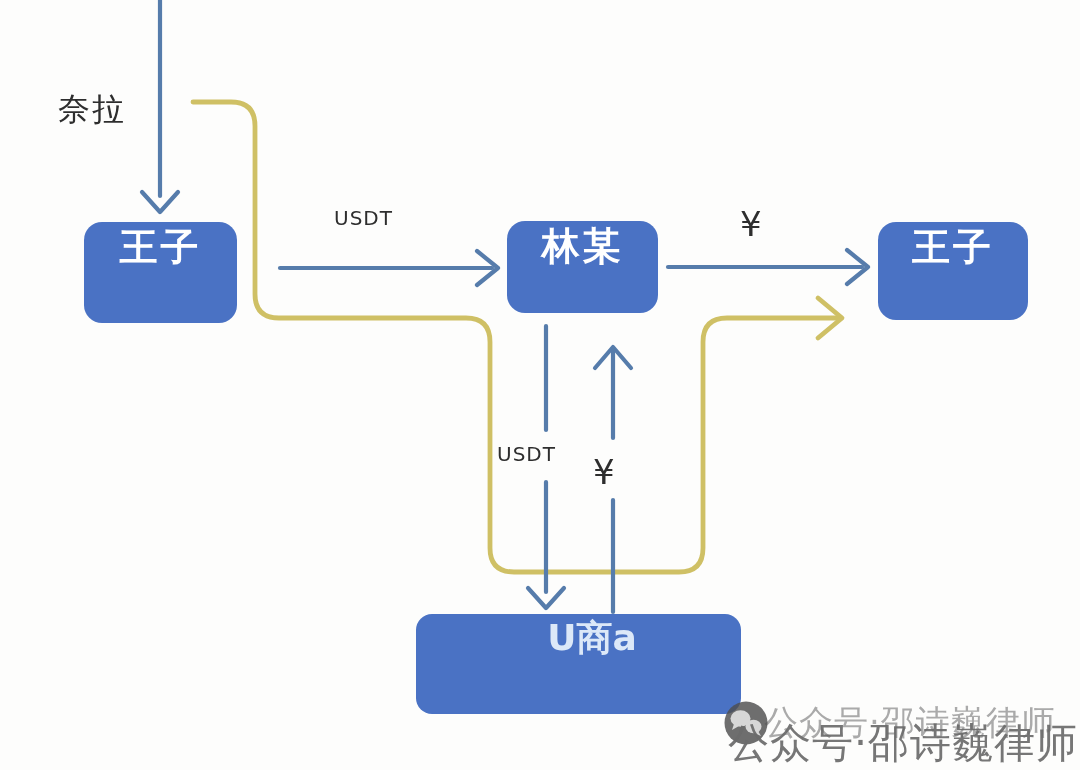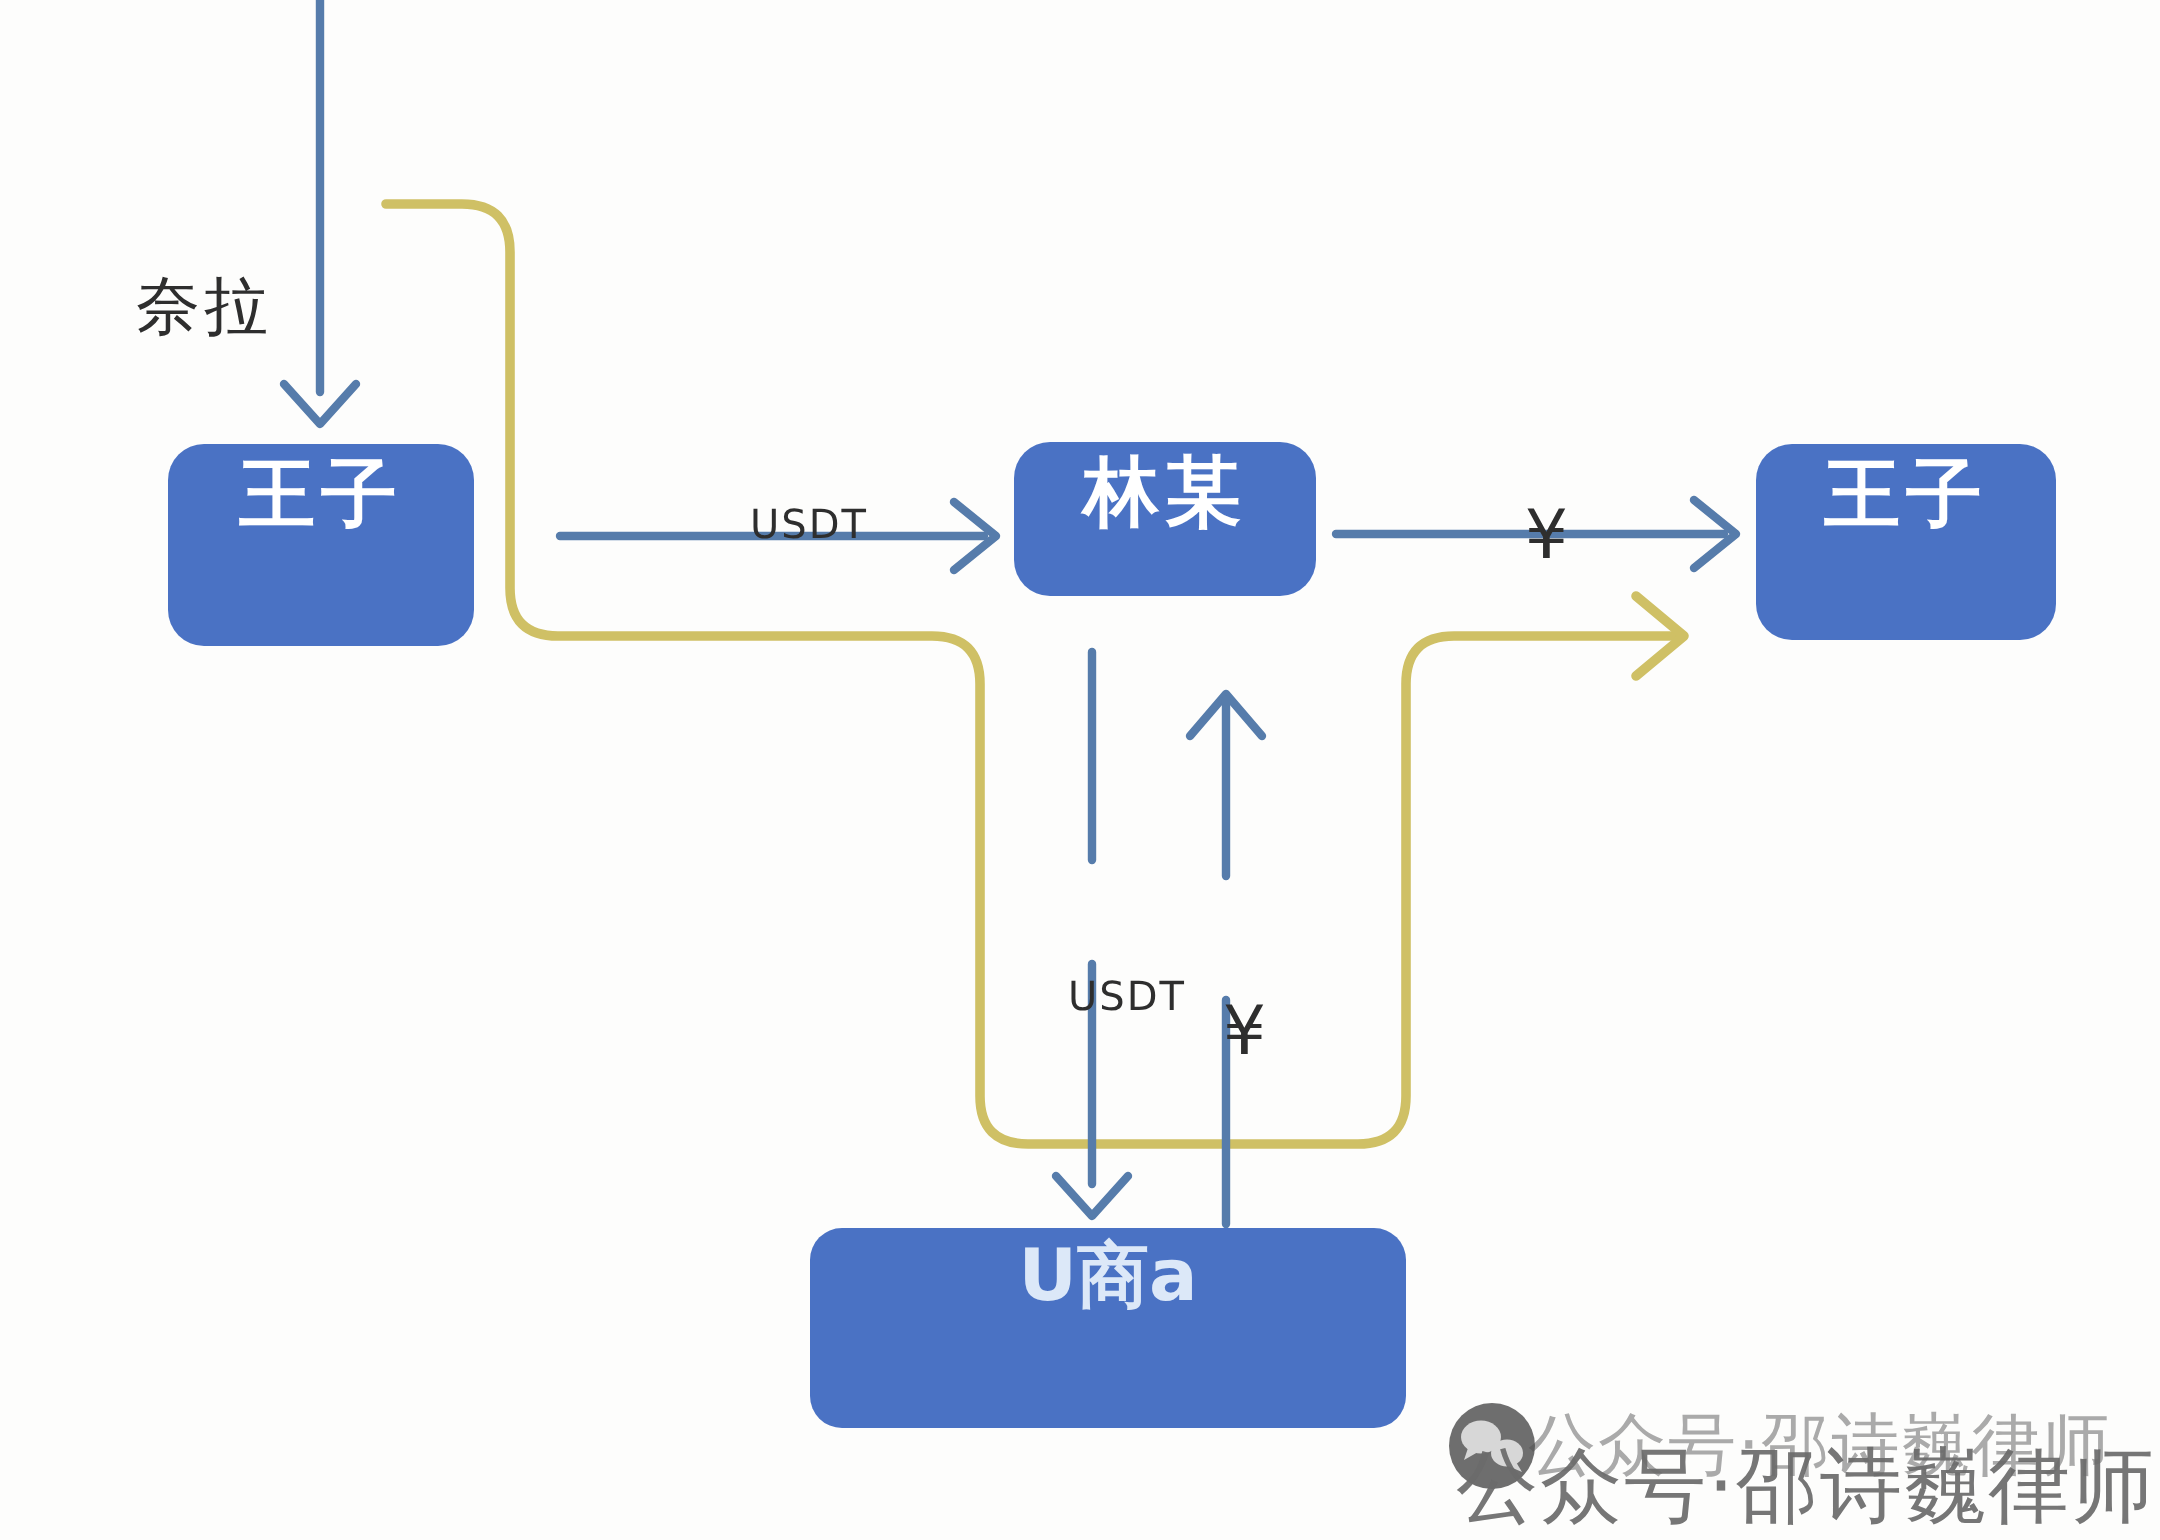--- a/index.html
+++ b/index.html
@@ -15,21 +15,21 @@
   .node{
     position:absolute;display:flex;align-items:flex-start;justify-content:center;
     background:var(--box-blue);border-radius:18px;
   }
   .node-label{
     color:var(--box-text);font-weight:bold;font-size:38px;letter-spacing:3px;
   }
   .u-node{gap:34px;border-radius:16px;}
   .u-label{color:var(--u-box-text);font-weight:bold;font-size:36px;}
   .edge-label{
-    position:absolute;color:var(--label-text);text-align:right;white-space:nowrap;margin-top:44px;
+    position:absolute;color:var(--label-text);text-align:left;white-space:nowrap;
   }
   .lbl-usdt{font-size:20px;letter-spacing:1px;}
   .lbl-yuan{font-size:34px;}
   .lbl-source{font-size:32px;letter-spacing:2px;}
   .wm-text{position:absolute;white-space:nowrap;letter-spacing:1px;}
   .wm-light{left:764px;top:700px;font-size:34px;color:var(--watermark-light);opacity:.85;}
   .wm-dark{left:728px;top:716px;font-size:41px;color:var(--watermark-dark);opacity:.92;}
   .wm-icon{position:absolute;left:723px;top:699px;}
 </style>
 </head>
@@ -76,29 +76,29 @@
 
   <div class="edge-label lbl-usdt" style="left:334px;top:206px;width:100px;">USDT</div>
   <div class="edge-label lbl-yuan" style="left:740px;top:204px;width:44px;">¥</div>
   <div class="edge-label lbl-usdt" style="left:497px;top:442px;width:96px;">USDT</div>
   <div class="edge-label lbl-yuan" style="left:593px;top:452px;width:40px;">¥</div>
 
   <div class="node" style="left:84px;top:222px;width:153px;height:101px;">
     <span class="node-label">王子</span>
   </div>
 
-  <div class="node" style="left:507px;top:221px;width:151px;height:77px;">
+  <div class="node" style="left:507px;top:221px;width:151px;height:92px;">
     <span class="node-label">林某</span>
   </div>
 
   <div class="node" style="left:878px;top:222px;width:150px;height:98px;">
     <span class="node-label">王子</span>
   </div>
 
-  <div class="node u-node" style="left:405px;top:614px;width:298px;height:100px;">
+  <div class="node u-node" style="left:416px;top:614px;width:298px;height:100px;padding-left:27px;">
     <span class="u-label">U商a</span>
   </div>
 
   <div class="wm-text wm-light">公众号·邵诗巍律师</div>
   <svg class="wm-icon" width="48" height="50" viewBox="0 0 48 50" aria-hidden="true">
     <circle cx="23" cy="24" r="21.5" fill="#4e4e4e" opacity="0.82"></circle>
     <g fill="#e3e3e3" opacity="0.9">
       <ellipse cx="17.5" cy="19.5" rx="10" ry="8.2"></ellipse>
       <path d="M11 25 L9 31 L16 27 Z"></path>
       <ellipse cx="30.5" cy="27.5" rx="8" ry="6.8"></ellipse>

